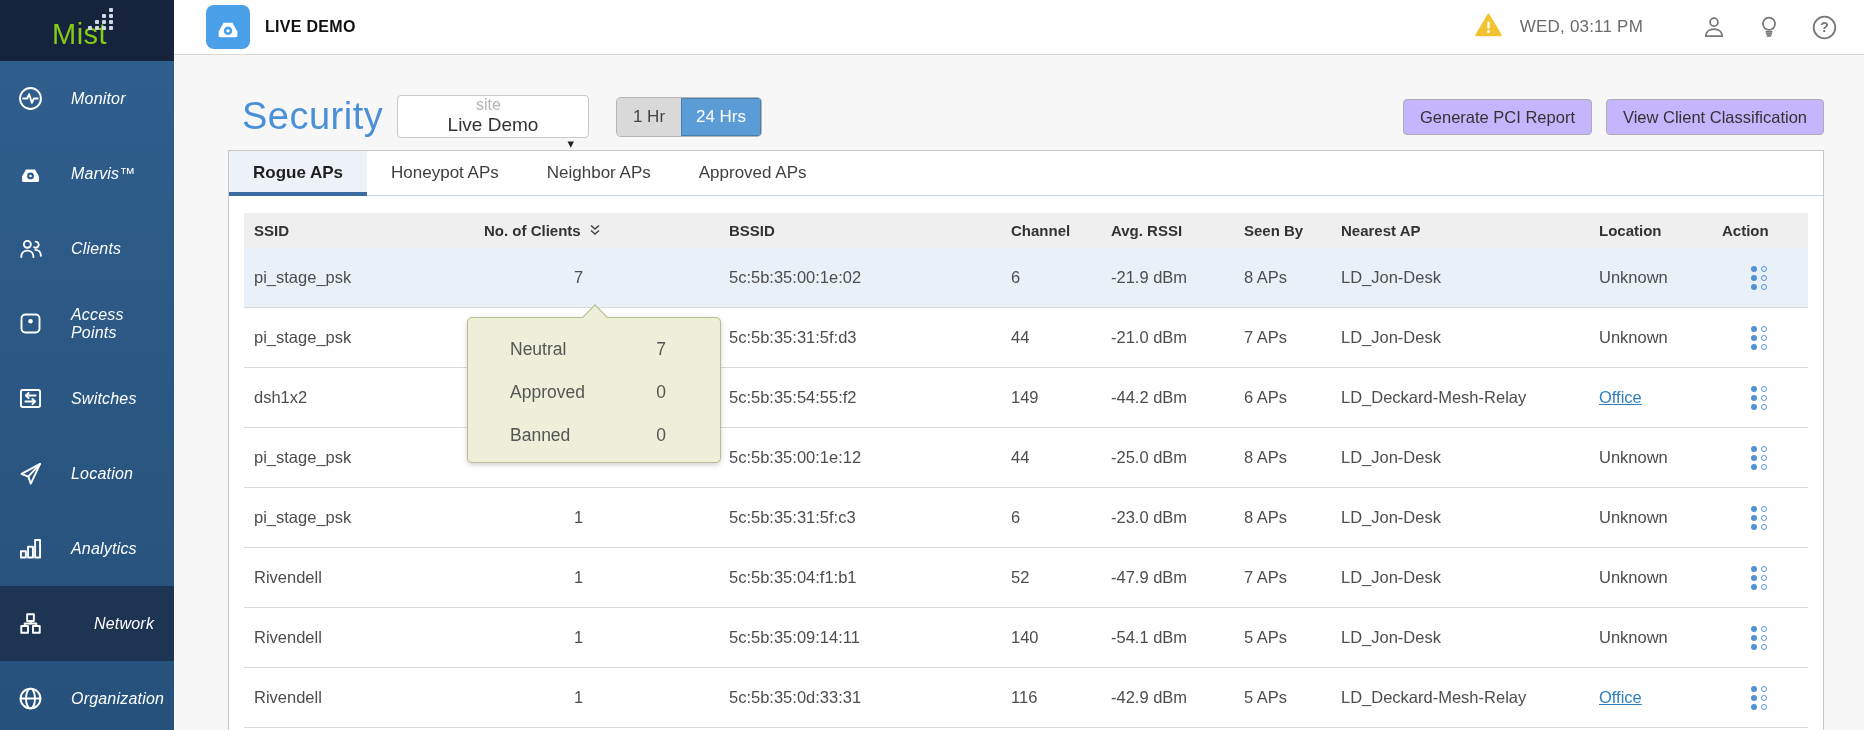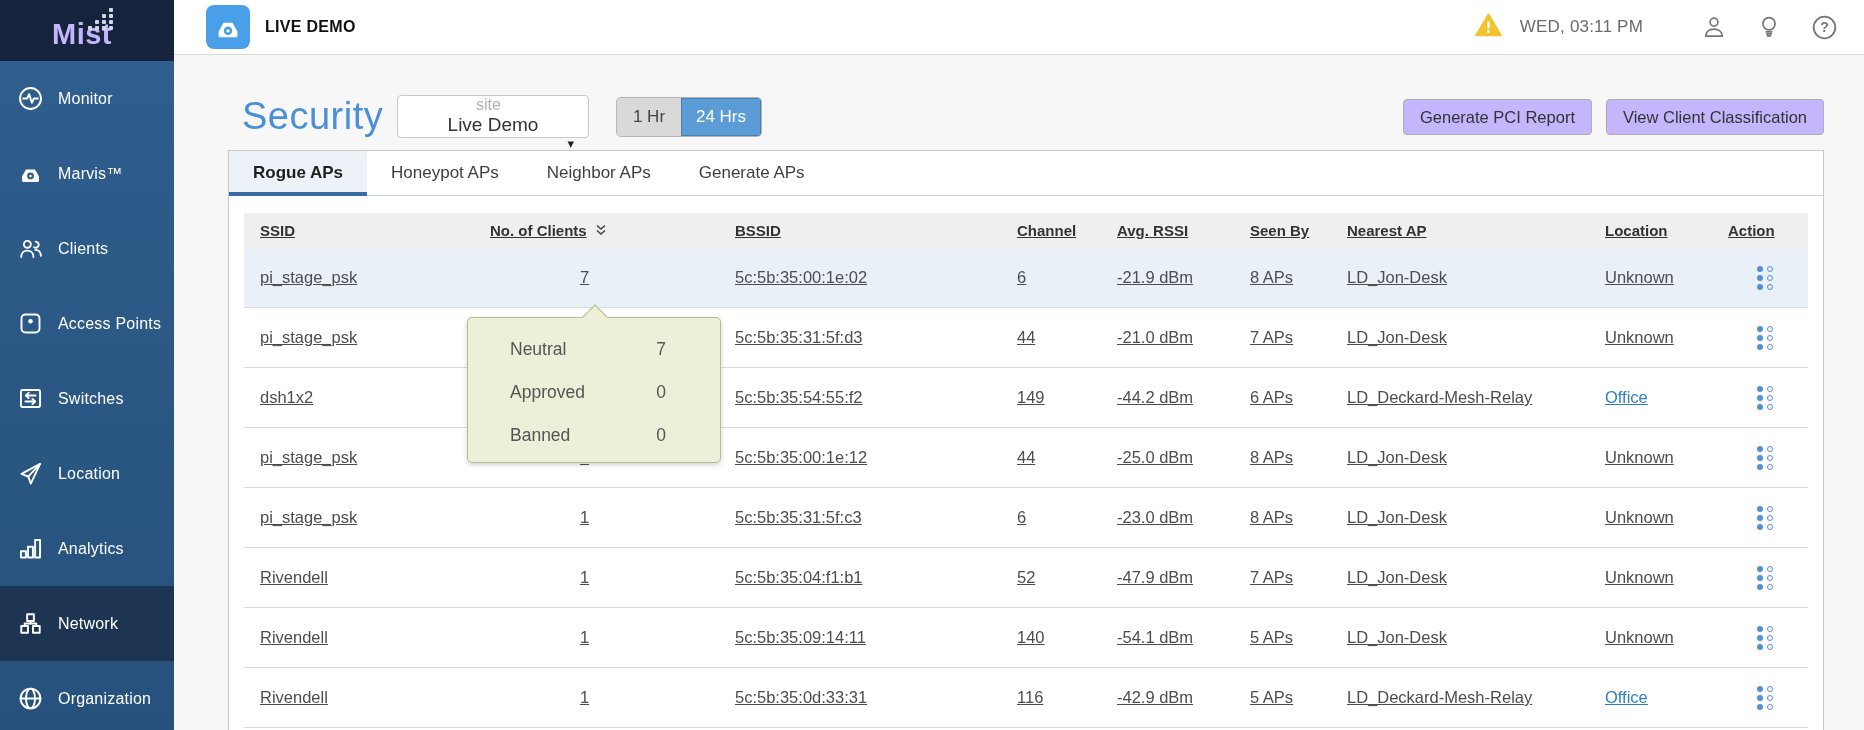--- a/index.html
+++ b/index.html
@@ -4,30 +4,30 @@
 <style>
   * { margin:0; padding:0; box-sizing:border-box; }
   html,body { width:1864px; height:730px; overflow:hidden; background:#f7f7f7;
     font-family:"Liberation Sans","DejaVu Sans",sans-serif; }
   .app { position:relative; width:1864px; height:730px; }
 
   
   .sidebar { position:absolute; left:0; top:0; width:174px; height:730px;
     background:linear-gradient(180deg,#30608f 0%,#2a5682 60%,#27517d 100%); }
   .logo-block { height:61px; background:#15243c; position:relative; cursor:pointer; }
-  .logo-text { position:absolute; left:52px; top:18px; color:#c4b5fd; font-size:29px;
-    font-weight:bold; letter-spacing:.5px; }
+  .logo-text { position:absolute; left:52px; top:18px; color:#84cc16; font-size:29px;
+    font-weight:normal; letter-spacing:.5px; }
   .logo-dots { position:absolute; left:88px; top:8px; width:36px; height:22px; }
   .logo-dots i { position:absolute; width:4px; height:4px; background:#cfd8e4; border-radius:1px; }
   .nav-item { height:75px; display:flex; align-items:center; padding-left:15px; cursor:pointer; }
-  .nav-item.active { background:#1d3553; }
+  .nav-item.active { background:#1d3553;gap:23px; }
   .nav-icon { width:30px; height:30px; flex:0 0 30px; display:flex; align-items:center; justify-content:center; }
   .nav-icon svg { width:27px; height:27px; stroke:#fff; fill:none; stroke-width:1.7;
     stroke-linecap:round; stroke-linejoin:round; }
-  .nav-label { color:#fff; font-size:16px; margin-left:13px; letter-spacing:.2px; }
+  .nav-label { color:#fff; font-size:16px; margin-left:26px; letter-spacing:.2px;font-style:italic; }
 
   
   .topbar { position:absolute; left:174px; top:0; width:1690px; height:55px; background:#fff;
     border-bottom:1px solid #d8d8d8; }
   .org { position:absolute; left:32px; top:5px; display:flex; align-items:center; }
   .org-icon { width:44px; height:44px; background:#4aa0e8; border-radius:8px;
     display:flex; align-items:center; justify-content:center; }
   .org-label { margin-left:15px; font-size:16px; font-weight:bold; color:#111; letter-spacing:.3px; }
   .topbar-right { position:absolute; right:26px; top:0; height:54px; display:flex; align-items:center; }
   .warn-icon { margin-right:18px; }
@@ -59,21 +59,21 @@
   .card { position:absolute; left:54px; top:95px; width:1596px; height:590px; background:#fff;
     border:1px solid #c9c9c9; border-bottom:none; }
   .tabs { display:flex; height:45px; border-bottom:1px solid #c5d1dd; }
   .tab { padding:0 24px; display:flex; align-items:center; font-size:17px; color:#3f3f3f;
     cursor:pointer; position:relative; }
   .tab.active { background:#edf2f9; font-weight:bold; color:#1e1e1e; }
   .tab.active::after { content:""; position:absolute; left:0; right:0; bottom:-1px; height:4px;
     background:#3a6ba3; }
   .tbl { margin:17px 15px 0 15px; }
   .trow { display:grid; grid-template-columns:230px 245px 282px 100px 133px 97px 258px 123px 86px;
-    align-items:center; padding-left:16px;text-decoration:underline; }
+    align-items:center; padding-left:10px; }
   .thead { height:35px; background:#efefef; font-size:15px; font-weight:bold; color:#333; }
   .tdata { height:60px; font-size:16.5px; color:#4d4d4d; border-bottom:1px solid #dadada; }
   .tdata.hl { background:#e9f0f8; }
   .cell-clients { text-align:center; padding-right:56px; }
   .th-clients { display:flex; align-items:center; gap:7px; }
   .loc-link { color:#2f7fc1; text-decoration:underline; cursor:pointer; }
   .dots { display:grid; grid-template-columns:6px 6px; grid-auto-rows:6px; gap:3px 4px;
     justify-self:center; margin-right:12px; cursor:pointer; }
   .dots i { width:6px; height:6px; border-radius:50%; }
   .dots i.f { background:#5292d4; }
@@ -267,21 +267,21 @@
     <div class="head-actions">
       <button class="gray-btn">Generate PCI Report</button>
       <button class="gray-btn">View Client Classification</button>
     </div>
 
     <div class="card">
       <div class="tabs" id="tabs">
           <div class="tab active">Rogue APs</div>
           <div class="tab">Honeypot APs</div>
           <div class="tab">Neighbor APs</div>
-          <div class="tab">Generate APs</div>
+          <div class="tab">Approved APs</div>
         </div>
       <div class="tbl">
         <div class="trow thead" id="thead">
             <div>SSID</div>
             <div class="th-clients">
               <span>No. of Clients</span>
               <span><svg width="14" height="14" viewBox="0 0 14 14" style="margin-top:2px">
                   <polyline points="3,2.5 7,6 11,2.5" fill="none" stroke="#444" stroke-width="1.6"></polyline>
                   <polyline points="3,7.5 7,11 11,7.5" fill="none" stroke="#444" stroke-width="1.6"></polyline>
                 </svg></span>

